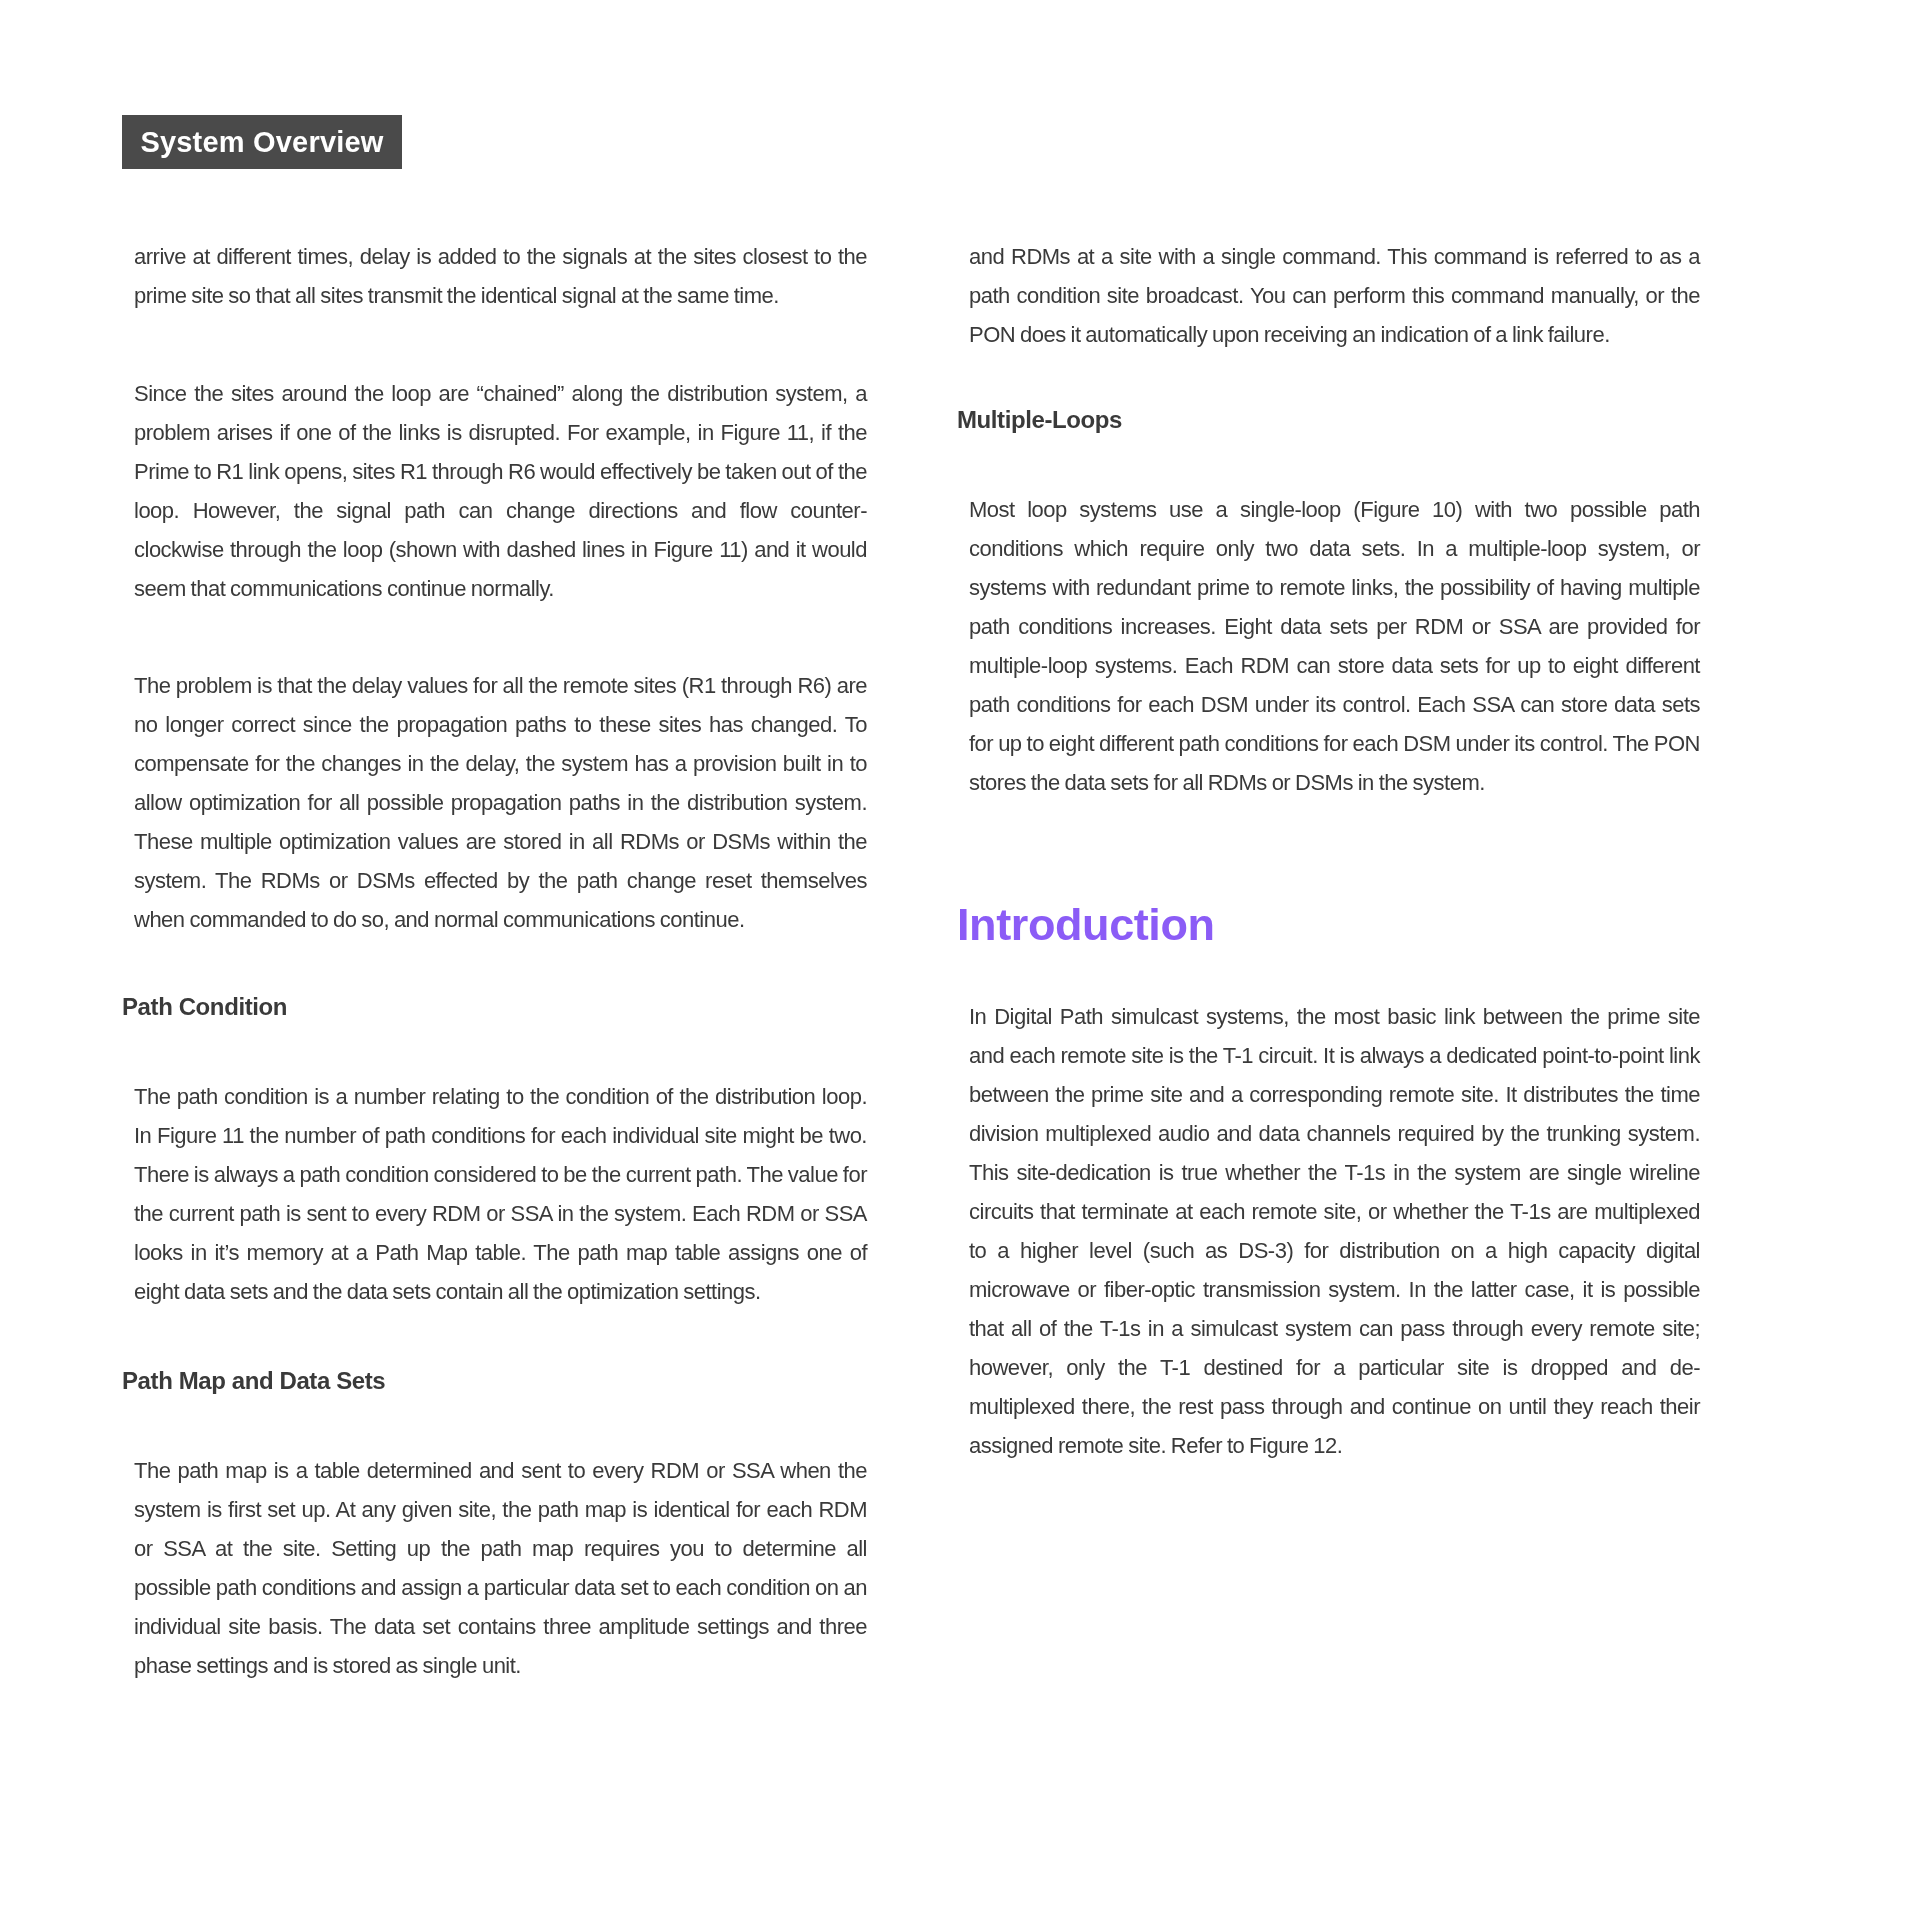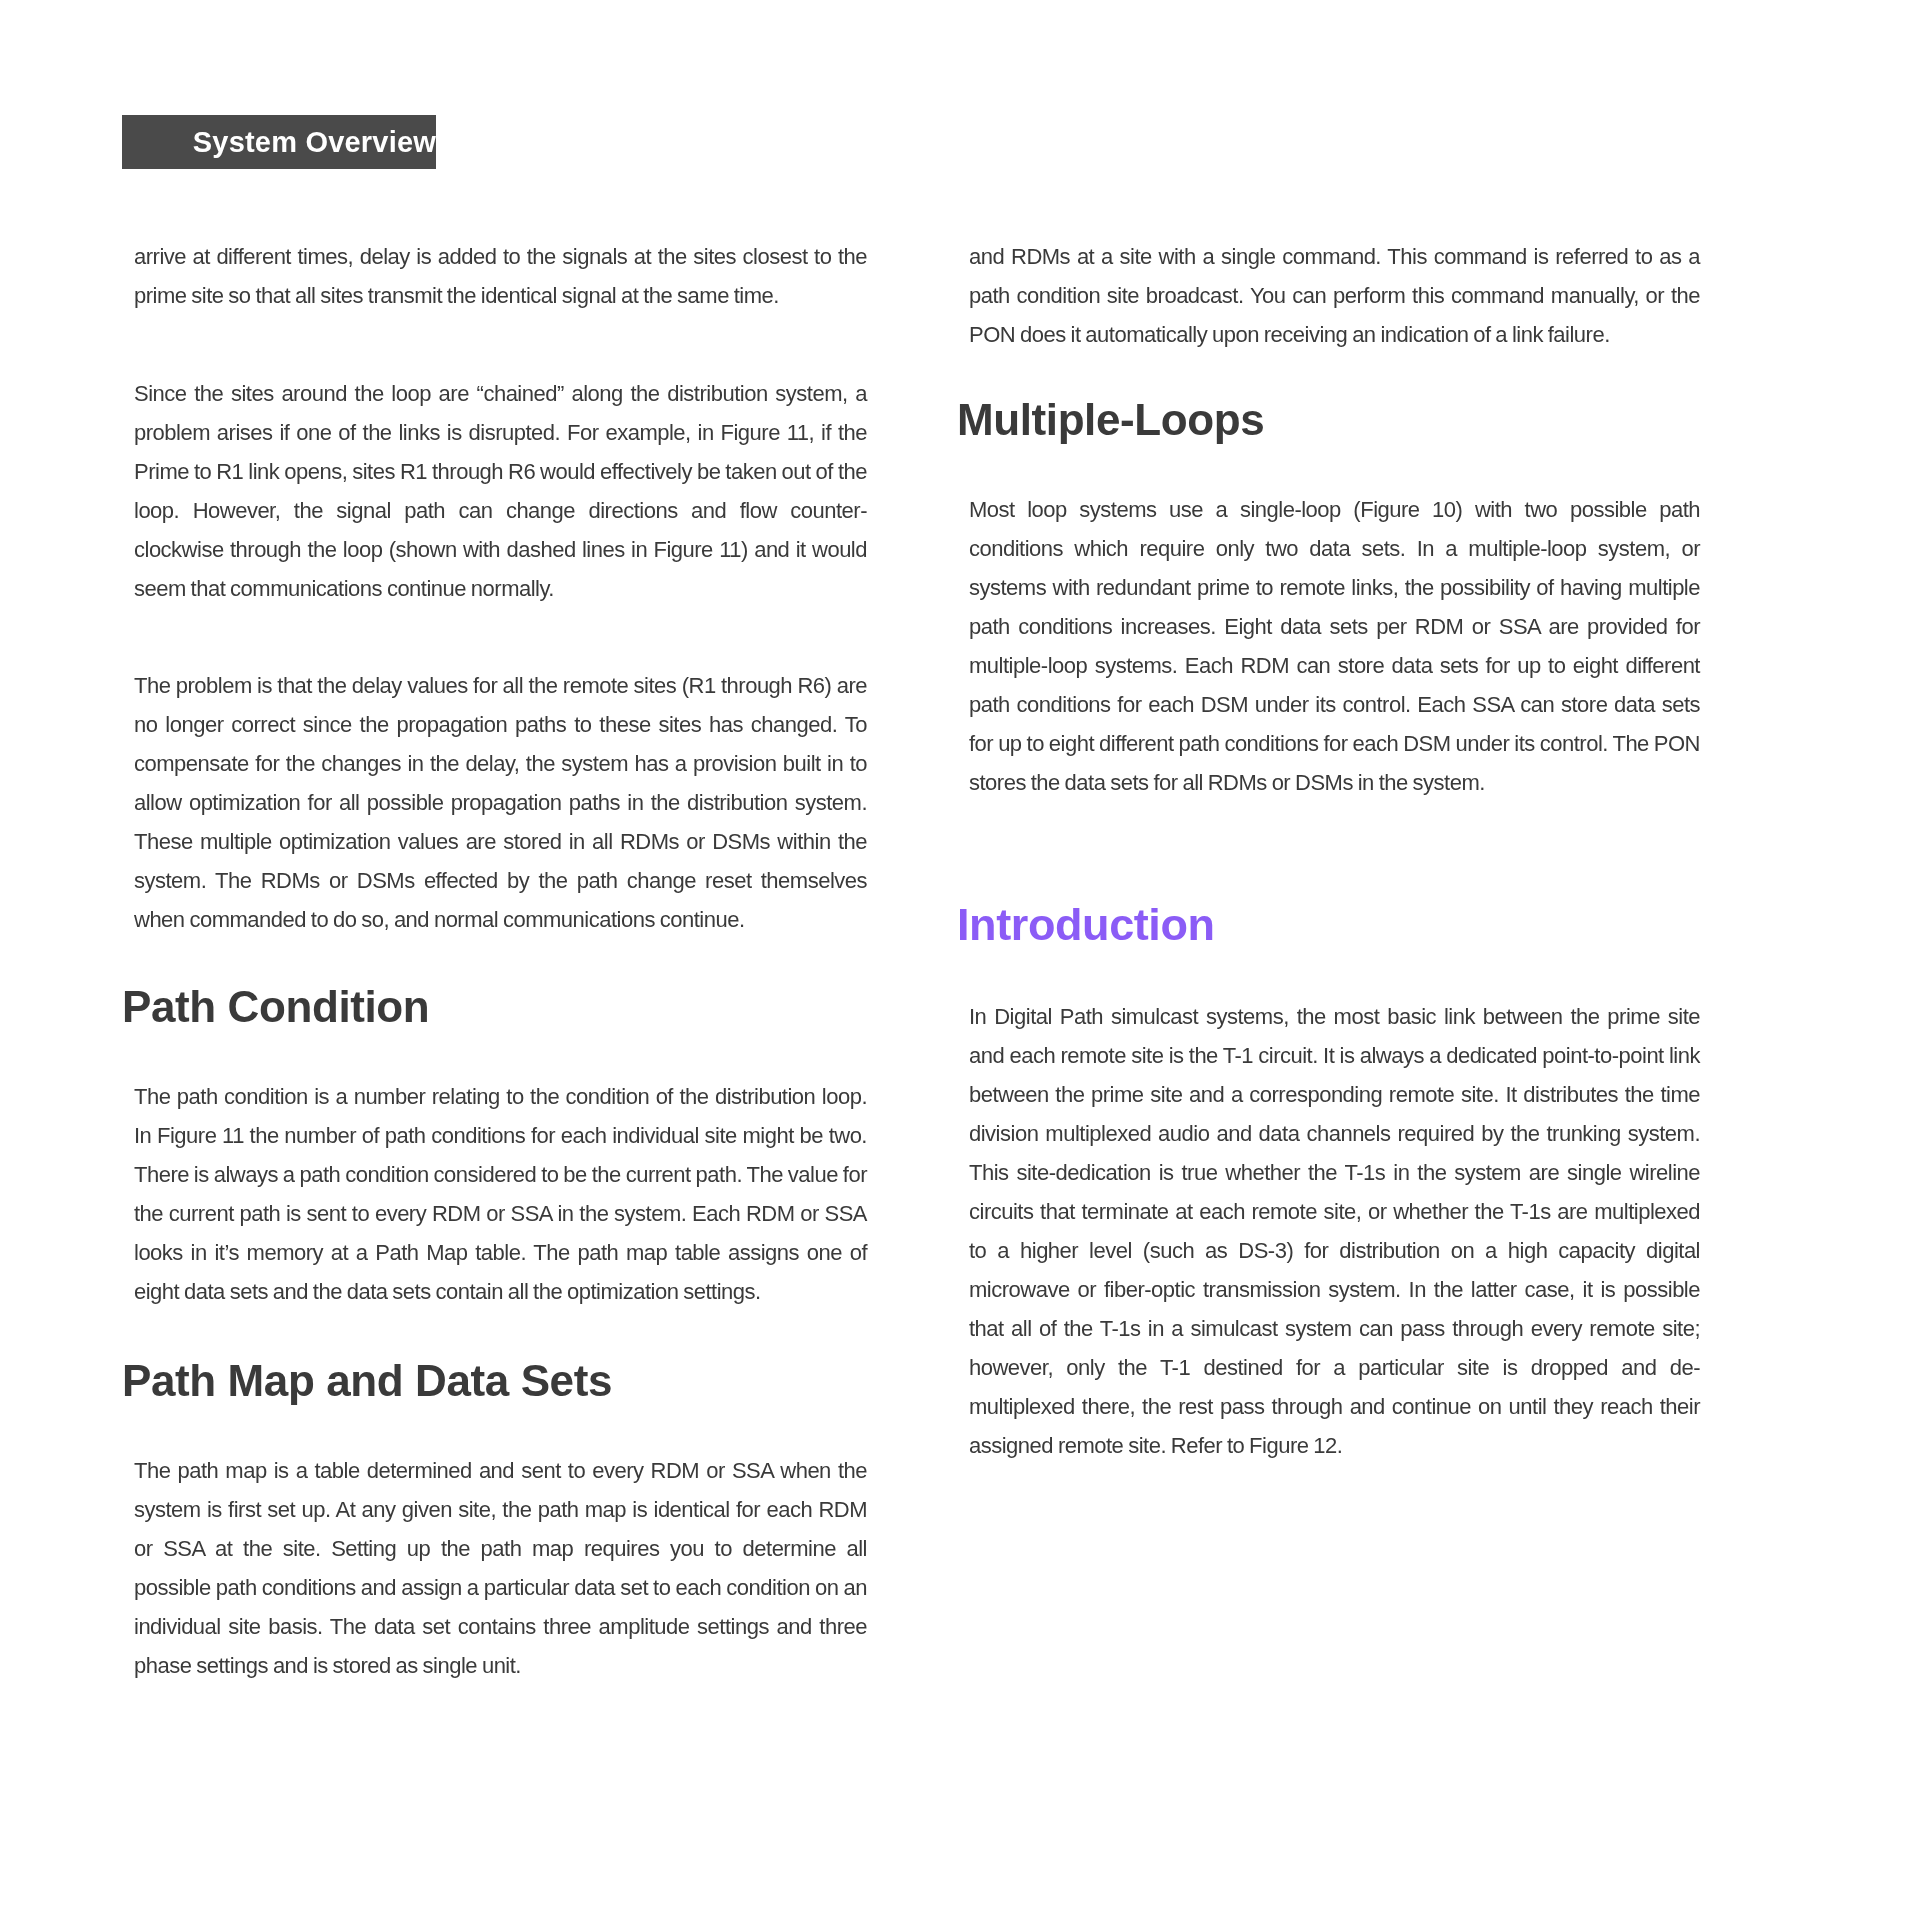--- a/index.html
+++ b/index.html
@@ -2,39 +2,39 @@
 <html style="font-size:6.2px"><head>
 <meta charset="utf-8">
 <style>
   html, body { margin: 0; padding: 0; background: #ffffff; }
   body {
     width: 1934px; height: 2555px; position: relative; overflow: hidden;
     font-family: "Liberation Sans", "DejaVu Sans", sans-serif;
     color: #3a3a3a;
   }
   .banner {
-    position: absolute; left: 122px; top: 115px; width: 314px; height: 54px;
+    position: absolute; left: 122px; top: 115px; width: 280px; height: 54px;
     background: #4a4a4a;
-    display: flex; align-items: center; justify-content: flex-end;
+    display: flex; align-items: center; justify-content: center;
   }
   .banner span {
     color: #ffffff; font-size: 29px; font-weight: bold; letter-spacing: 0.2px;
   }
   .col {
     position: absolute; top: 225px; width: 757px;
   }
   .col.left { left: 122px; }
   .col.right { left: 957px; width: 755px; }
   p.body {
     margin: 12px; font-size: 22px; line-height: 39px; text-align: justify;
     letter-spacing: -0.5px; word-spacing: -0.8px;
     hyphens: manual;
   }
   h2.sub {
-    margin: 0; font-size: 44px; font-weight: bold; line-height: 46px; letter-spacing: -0.4px;
+    margin: 0; font-size: 24px; font-weight: bold; line-height: 46px; letter-spacing: -0.4px;
     color: #3a3a3a;
   }
   h1.major {
     margin: 0; font-size: 58px; font-weight: bold; line-height: 65px; letter-spacing: -0.8px;
     color: #3a3a3a;
   }
   h2.intro {
     margin: 0; font-size: 45px; font-weight: bold; line-height: 54px; letter-spacing: -0.4px;
     color: #8b5cf6;
   }

